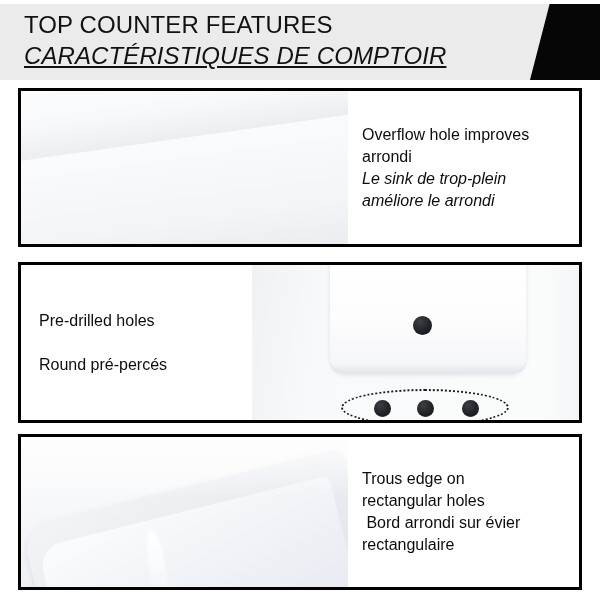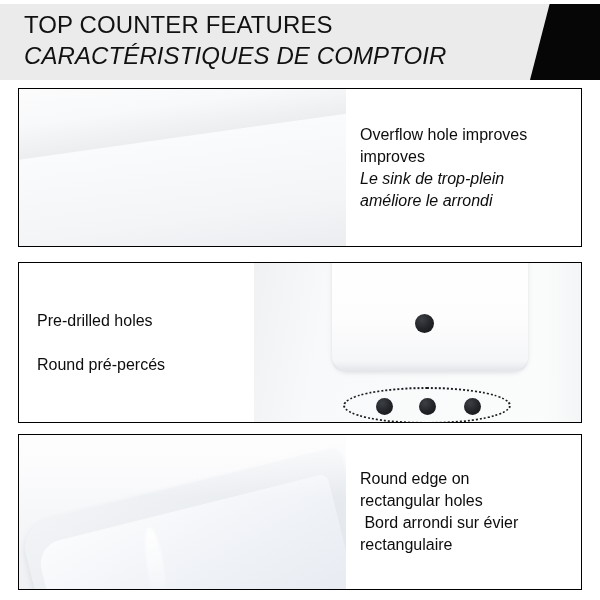--- a/index.html
+++ b/index.html
@@ -56,28 +56,29 @@
     white-space: nowrap;
   }
   .title-line2 {
     font-size: 24px;
     line-height: 31px;
     letter-spacing: 0.1px;
     color: #111111;
     font-weight: 400;
     font-style: italic;
     white-space: nowrap;
+    text-decoration: underline;
   }
 
   
   .panel {
     position: absolute;
     left: 18px;
     width: 564px;
-    border: 1px solid #000000;
+    border: 3px solid #000000;
     background: #ffffff;
     box-sizing: border-box;
     display: flex;
     overflow: hidden;
   }
   #panel-1 { top: 88px;  height: 159px; }
   #panel-2 { top: 262px; height: 161px; }
   #panel-3 { top: 434px; height: 156px; }
 
   .panel-media {
@@ -258,21 +259,21 @@
 
   <div class="panel" id="panel-1">
     <div class="panel-media">
       <div class="p1-bg"></div>
       <div class="p1-rim"></div>
       <div class="p1-face"></div>
 
     </div>
     <div class="panel-text">
       <div class="cap-line">Overflow hole improves</div>
-      <div class="cap-line">improves</div>
+      <div class="cap-line">arrondi</div>
       <div class="cap-line it">Le sink de trop-plein</div>
       <div class="cap-line it">améliore le arrondi</div>
     </div>
   </div>
 
   <div class="panel" id="panel-2">
     <div class="panel-text pad-left">
       <div class="cap-line">Pre-drilled holes</div>
       <div class="cap-line">Round pré-percés</div>
     </div>
@@ -293,20 +294,20 @@
 
   <div class="panel" id="panel-3">
     <div class="panel-media">
       <div class="p3-bg"></div>
       <div class="p3-body"></div>
       <div class="p3-inner"></div>
       <div class="p3-highlight"></div>
       <div class="p3-topwash"></div>
     </div>
     <div class="panel-text">
-      <div class="cap-line">Round edge on</div>
+      <div class="cap-line">Trous edge on</div>
       <div class="cap-line">rectangular holes</div>
       <div class="cap-line"> Bord arrondi sur évier</div>
       <div class="cap-line">rectangulaire</div>
     </div>
   </div>
 
 </div>
 
 </body></html>

